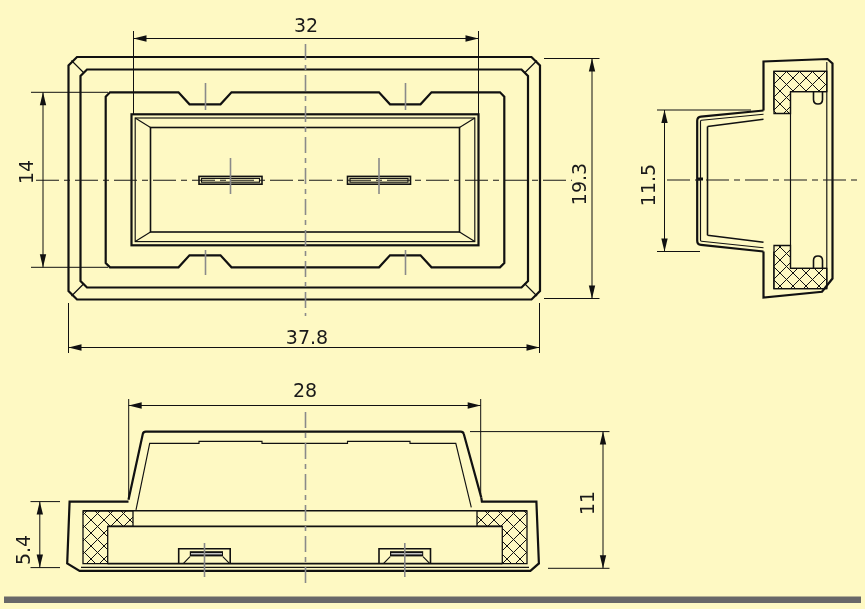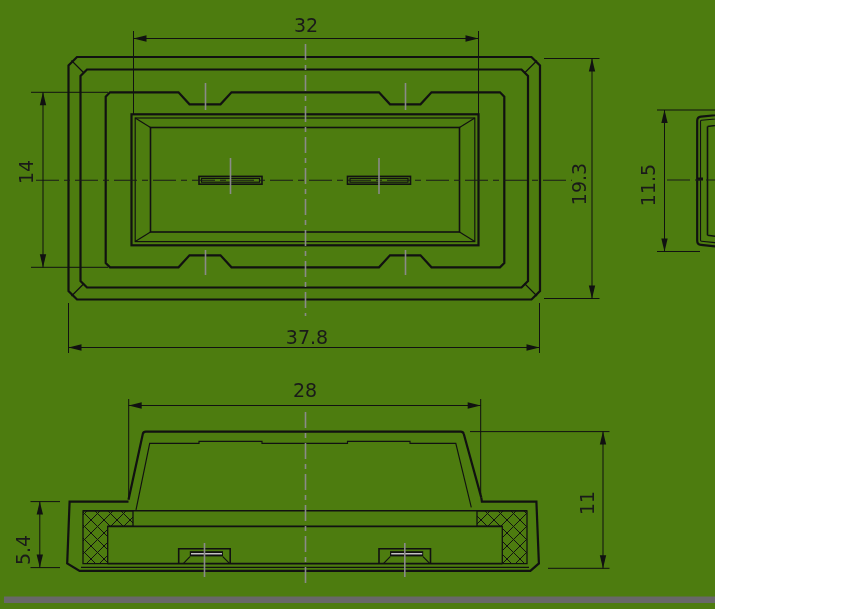--- a/index.html
+++ b/index.html
@@ -1,16 +1,16 @@
 <!DOCTYPE html>
 <html><head>
 <meta charset="utf-8">
 <style>
   html,body{margin:0;padding:0;background:#ffffff;}
-  .stage{position:relative;width:715px;height:609px;background:#4d7c0f;overflow:hidden;
+  .stage{position:relative;width:865px;height:609px;background:#fef9c3;overflow:hidden;
          font-family:"DejaVu Sans","Liberation Sans",sans-serif;}
   svg{position:absolute;left:0;top:0;}
   svg text{font-family:"DejaVu Sans","Liberation Sans",sans-serif;font-size:19px;fill:#1a1a1a;}
   .thick{stroke:#111;stroke-width:2.2;fill:none;stroke-linejoin:miter;}
   .thin{stroke:#111;stroke-width:1.15;fill:none;}
   .med{stroke:#111;stroke-width:1.6;fill:none;}
   .dim{stroke:#111;stroke-width:1;fill:none;}
   .arr{fill:#111;stroke:none;}
   .cl-gray{stroke:#8a8a8a;stroke-width:1.6;fill:none;}
   .cl-dash{stroke-dasharray:16 5 5 5;}

